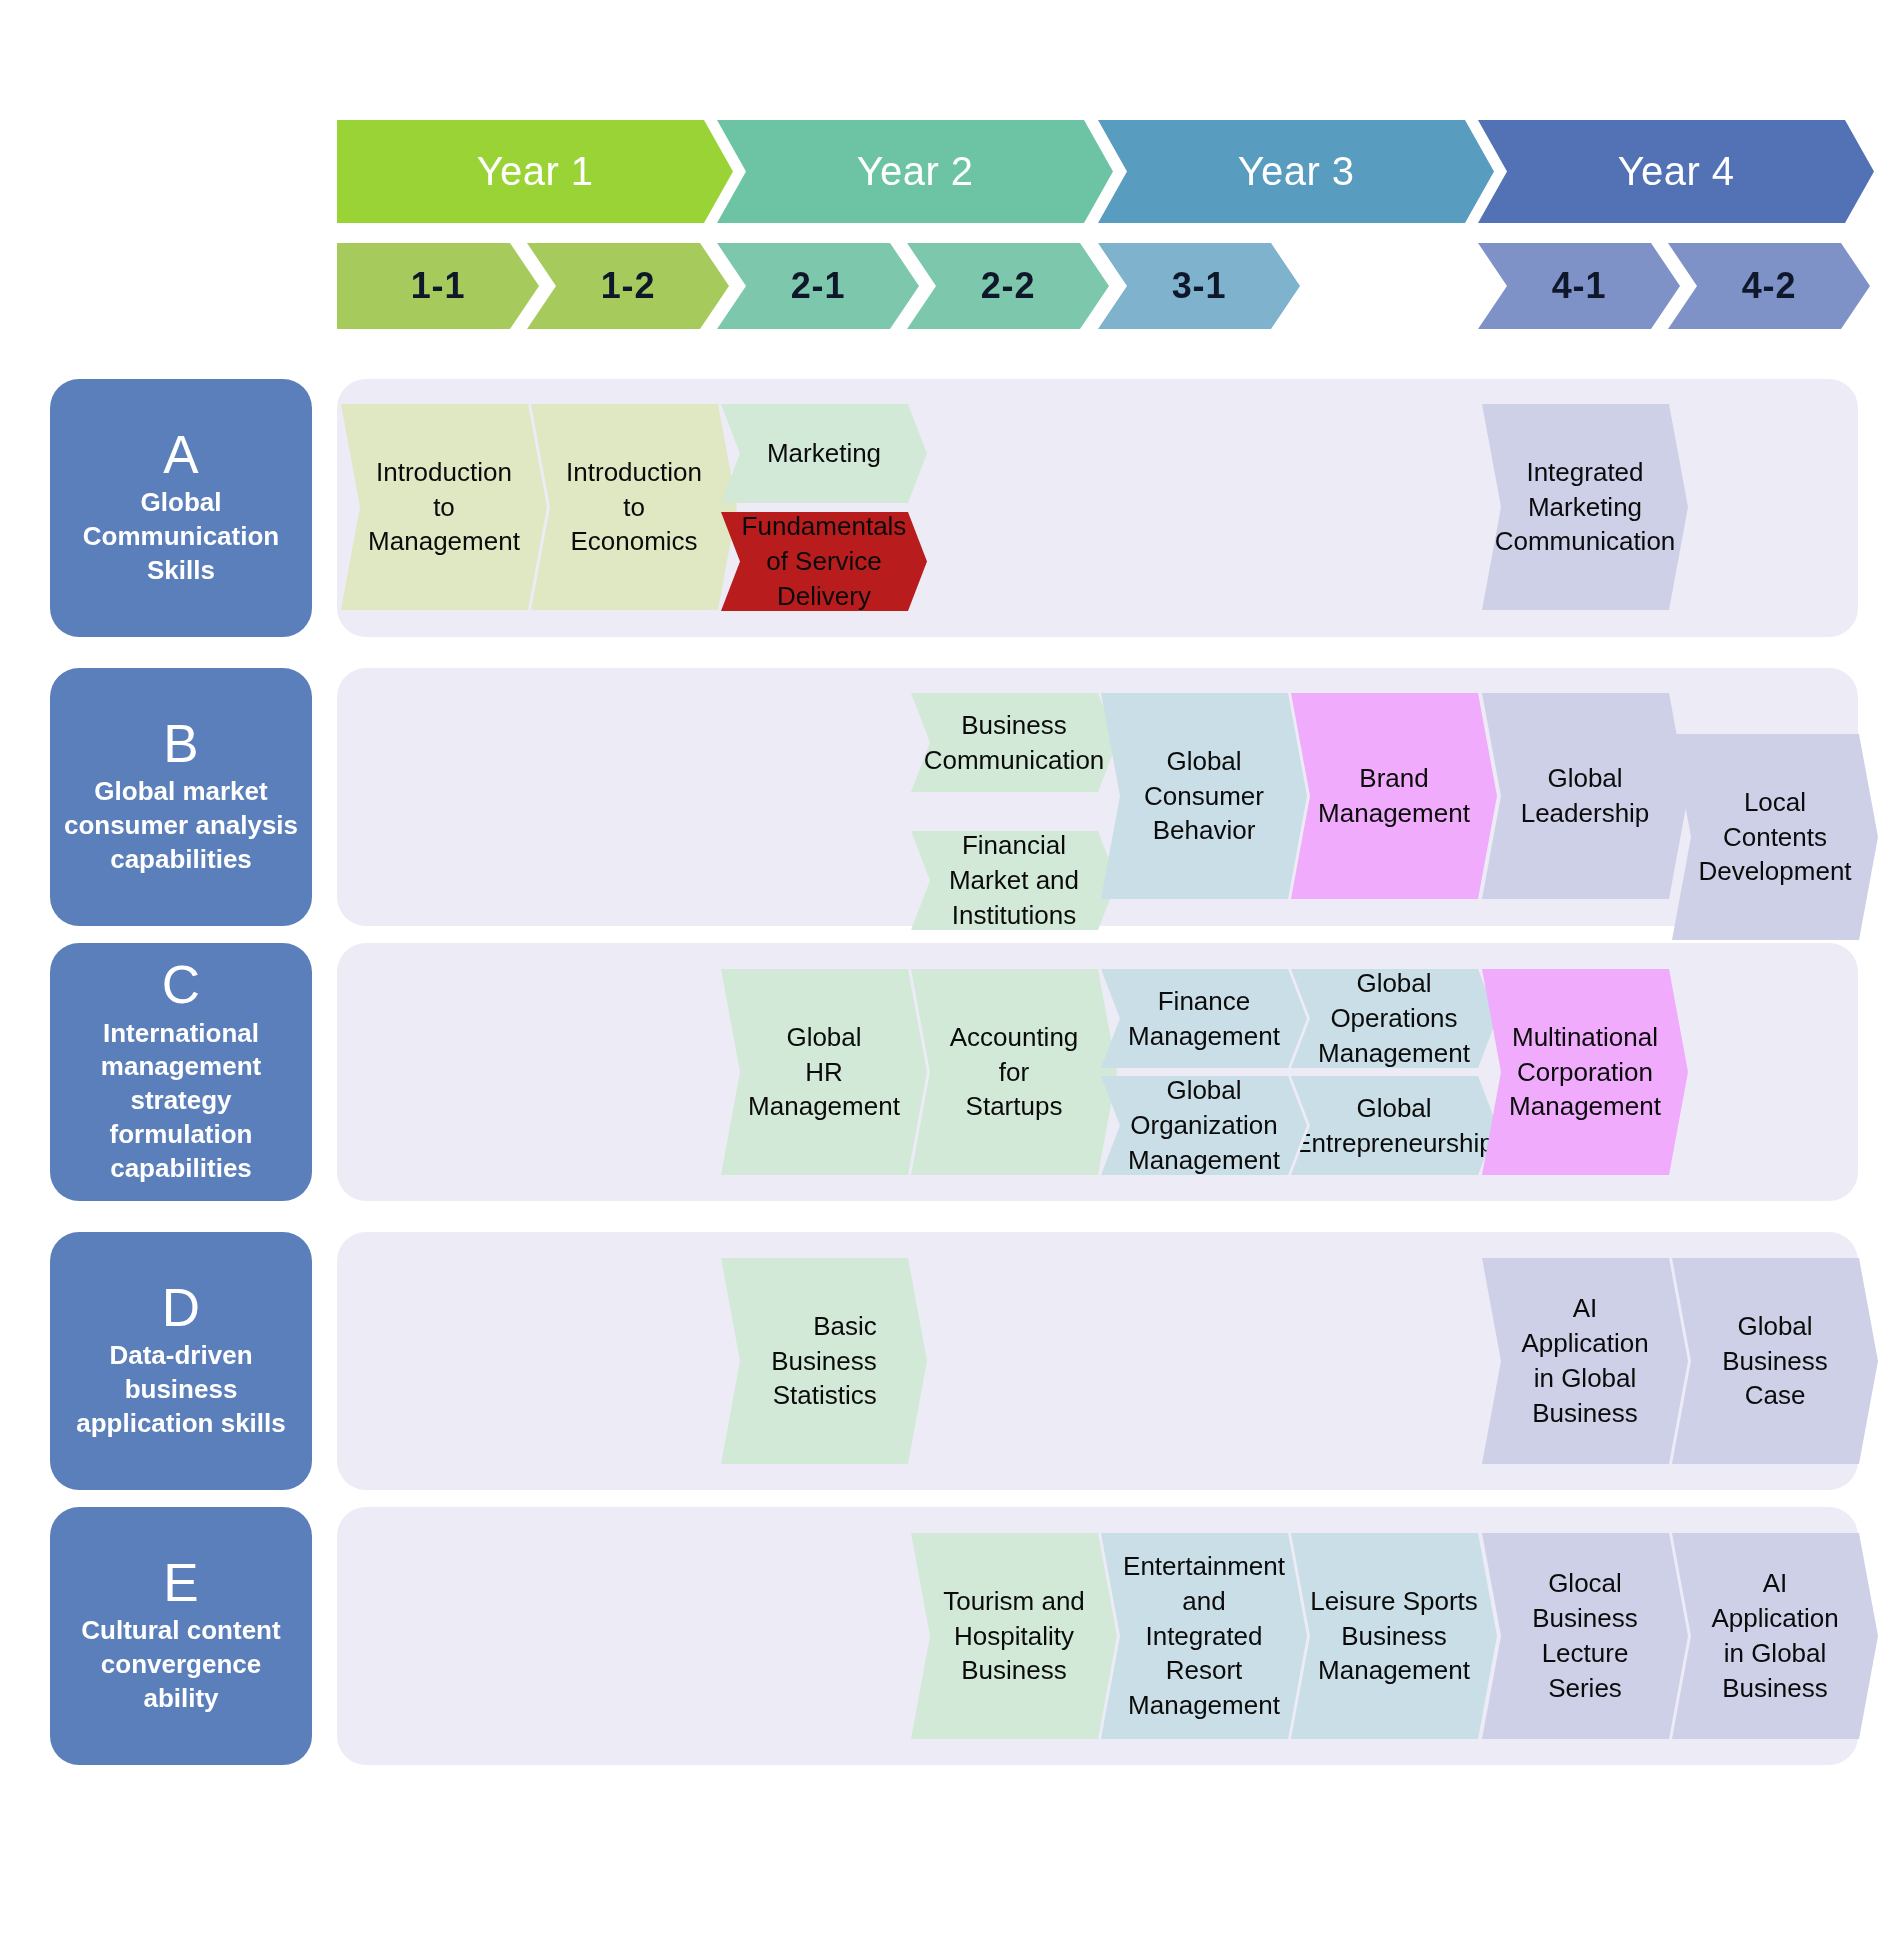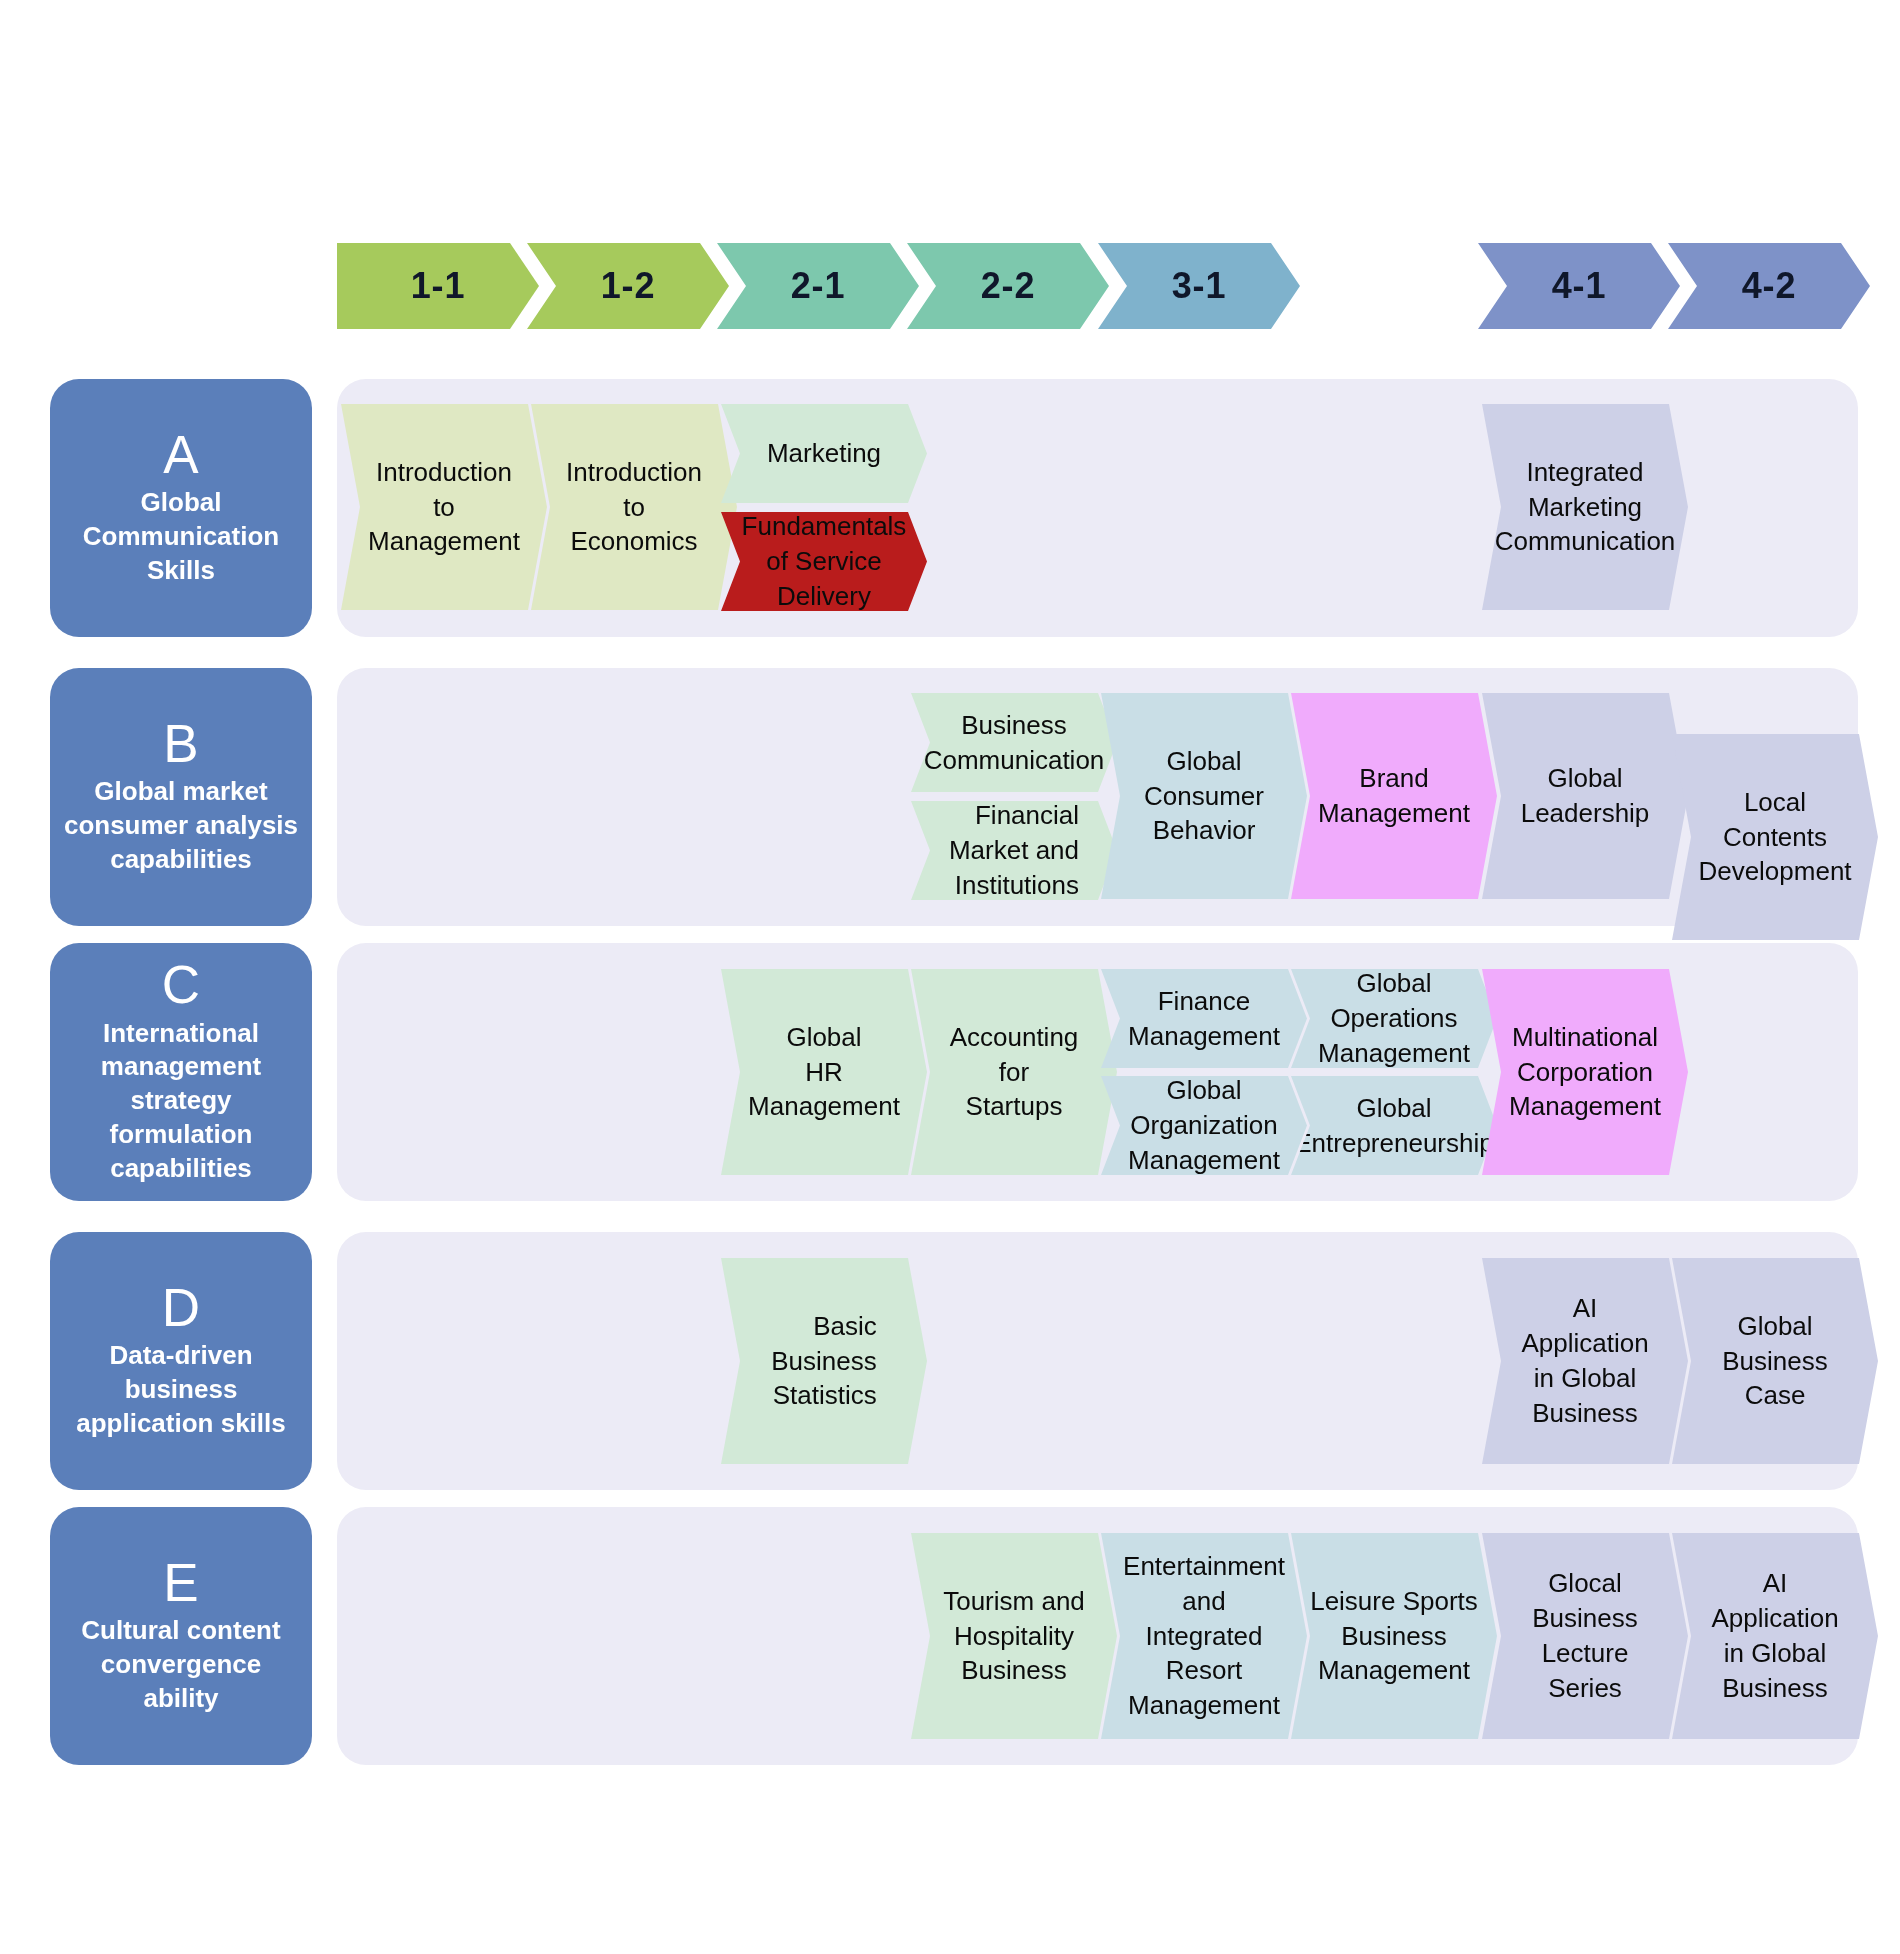--- a/index.html
+++ b/index.html
@@ -58,20 +58,34 @@
     color:#0b0b0b;
     clip-path: polygon(0 0, calc(100% - 19px) 0, 100% 50%, calc(100% - 19px) 100%, 0 100%, 19px 50%);
   }
   .cell span{display:block;}
 </style>
 </head>
 <body>
 
 <div id="root">
 
+  <div class="year-row" id="year-row">
+      <div class="chev first" style="left: 0px; width: 396px; background: rgb(154, 211, 54);">
+        <span>Year 1</span>
+      </div>
+      <div class="chev" style="left: 380px; width: 396px; background: rgb(109, 196, 164);">
+        <span>Year 2</span>
+      </div>
+      <div class="chev" style="left: 761px; width: 396px; background: rgb(88, 156, 191);">
+        <span>Year 3</span>
+      </div>
+      <div class="chev" style="left: 1141px; width: 396px; background: rgb(82, 114, 181);">
+        <span>Year 4</span>
+      </div>
+    </div>
   <div class="sem-row" id="sem-row">
       <div class="chev first" style="left: 0px; width: 202px; background: rgb(166, 202, 92);">
         <span>1-1</span>
       </div>
       <div class="chev" style="left: 190px; width: 202px; background: rgb(166, 202, 92);">
         <span>1-2</span>
       </div>
       <div class="chev" style="left: 380px; width: 202px; background: rgb(125, 200, 173);">
         <span>2-1</span>
       </div>
@@ -132,21 +146,21 @@
         <div class="letter">B</div>
         <div class="title">Global market consumer analysis capabilities</div>
       </div>
       <div class="band" style="top: 668px; height: 258px; background: rgb(236, 235, 246);"></div>
       <div class="cell" style="left: 911px; width: 206px; top: 693px; height: 99px; background: rgb(210, 233, 215);">
         <div>
           <span>Business</span>
           <span>Communication</span>
         </div>
       </div>
-      <div class="cell" style="left: 911px; width: 206px; top: 801px; height: 99px; background: rgb(210, 233, 215); text-align: right;">
+      <div class="cell" style="left: 911px; width: 206px; top: 831px; height: 99px; background: rgb(210, 233, 215);">
         <div>
           <span>Financial</span>
           <span>Market and</span>
           <span>Institutions</span>
         </div>
       </div>
       <div class="cell" style="left: 1101px; width: 206px; top: 693px; height: 206px; background: rgb(201, 222, 230);">
         <div>
           <span>Global</span>
           <span>Consumer</span>

